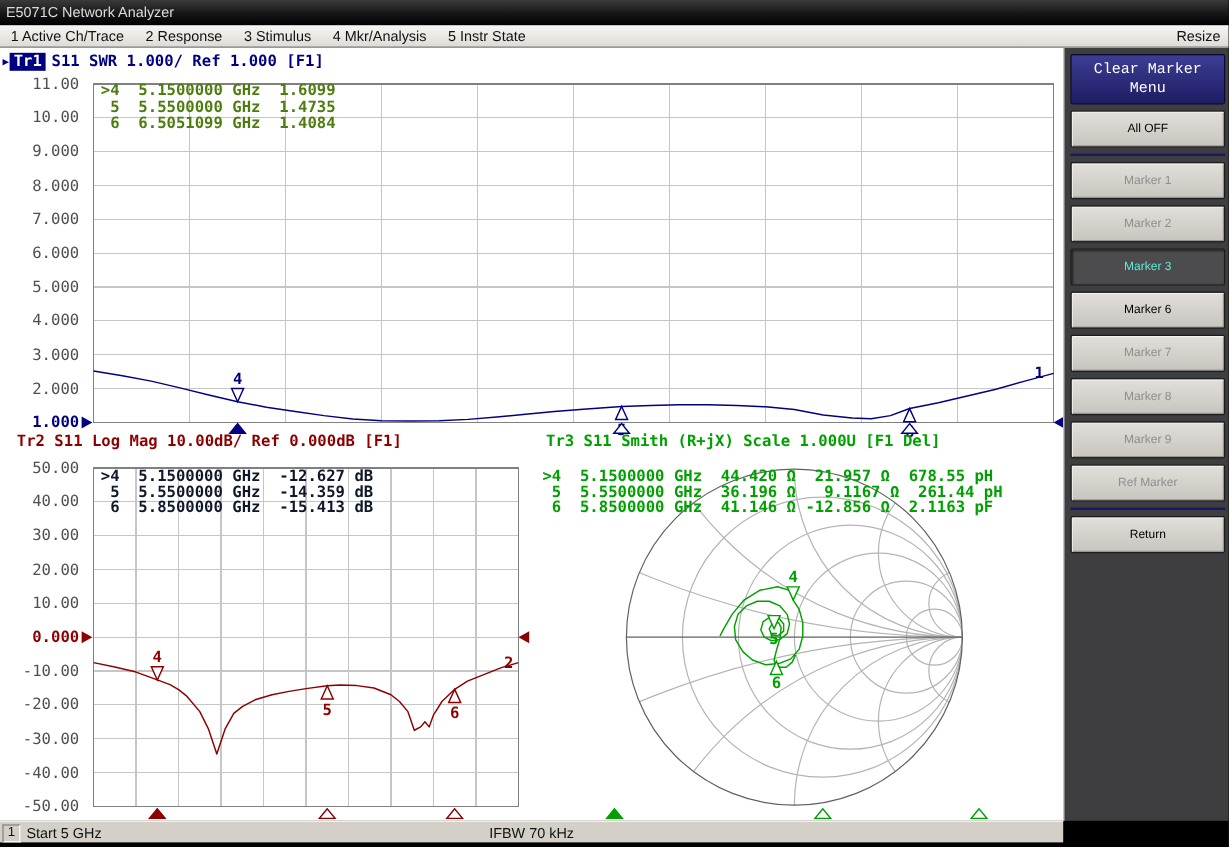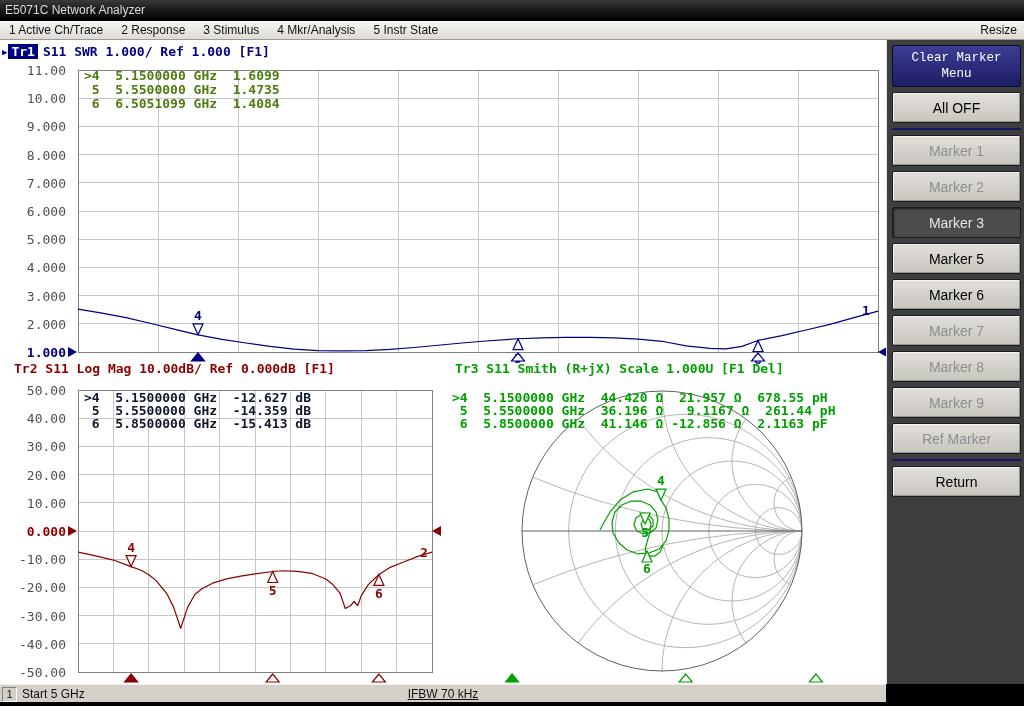--- a/index.html
+++ b/index.html
@@ -34,34 +34,34 @@
         font-family:"DejaVu Sans Mono",monospace;font-size:13px;color:#4f4f4f;pointer-events:none;}
   .tick.ref1{color:#000080;font-weight:bold;}
   .tick.ref2{color:#8b0000;font-weight:bold;}
   
   #sidebar{position:absolute;left:886px;top:40px;width:138px;height:644px;background:#3e3e40;
            border-left:1px solid #e8e8e8;box-sizing:border-box;display:flex;flex-direction:column;
            padding:5px 3px 0 5px;}
   #sidebar-title{height:40px;background:linear-gradient(180deg,#3d3d95 0%,#1d1d63 100%);
            border:1px solid #0a0a30;border-radius:2px;color:#fff;font-size:12.5px;
            display:flex;flex-direction:column;align-items:center;justify-content:center;line-height:16px;font-family:Liberation Mono, monospace;}
-  .sbtn{height:29px;margin-top:5px;border:1px solid #1c1c1c;border-radius:2px;font-size:14px;
+  .sbtn{height:29px;margin-top:5px;border:1px solid #1c1c1c;border-radius:2px;font-size:10px;
         display:flex;align-items:center;justify-content:center;
         background:linear-gradient(180deg,#e2dfda 0%,#c8c5bf 100%);
         box-shadow:inset 1px 1px 0 #f4f3f0, inset -1px -1px 0 #98958f;color:#000;}
   .sbtn.disabled{color:#8e8e8e;}
-  .sbtn.pressed{background:#4c4c4e;box-shadow:inset 1px 1px 2px #1a1a1a;color:#e5e5e5;}
+  .sbtn.pressed{background:#4c4c4e;box-shadow:inset 1px 1px 2px #1a1a1a;color:#5eead4;}
   .sdivider{height:0;border-top:2px solid #181868;margin-top:5px;}
   
   #statusbar{position:absolute;left:0;top:684px;width:886px;height:18px;background:#d4d0c8;
              border-top:1px solid #f2f1ee;box-sizing:border-box;font-size:12px;color:#111;}
   #ch-box{position:absolute;left:2px;top:2px;width:13px;height:13px;line-height:13px;text-align:center;
           font-size:11px;border:1px solid;border-color:#808080 #fff #fff #808080;}
   #status-start{position:absolute;left:22px;top:2px;}
-  #status-ifbw{position:absolute;left:0;top:2px;width:100%;text-align:center;text-decoration:underline;}
+  #status-ifbw{position:absolute;left:0;top:2px;width:100%;text-align:center;}
   #status-right{position:absolute;right:3px;top:2px;display:flex;align-items:center;gap:5px;margin-top:43px;}
   #status-badge{background:#2e2e8f;color:#fff;font-size:11px;font-weight:bold;width:24px;height:13px;
           line-height:13px;text-align:center;}
   #status-alert{width:11px;height:13px;line-height:13px;text-align:center;font-size:11px;
           border:1px solid;border-color:#808080 #fff #fff #808080;}
   .svgtxt{font-family:"DejaVu Sans Mono",monospace;font-weight:bold;font-size:13px;}
 </style>
 </head>
 <body>
 
@@ -231,21 +231,20 @@
     <div id="sidebar-title">
       <span>Clear Marker</span>
       <span>Menu</span>
     </div>
     <div id="sidebar-buttons">
         <div class="sbtn enabled">All OFF</div>
         <div class="sdivider"></div>
         <div class="sbtn disabled">Marker 1</div>
         <div class="sbtn disabled">Marker 2</div>
         <div class="sbtn pressed">Marker 3</div>
-        <div class="sbtn enabled">Marker 5</div>
         <div class="sbtn enabled">Marker 6</div>
         <div class="sbtn disabled">Marker 7</div>
         <div class="sbtn disabled">Marker 8</div>
         <div class="sbtn disabled">Marker 9</div>
         <div class="sbtn disabled">Ref Marker</div>
         <div class="sdivider"></div>
         <div class="sbtn enabled">Return</div>
       </div>
   </div>
 

